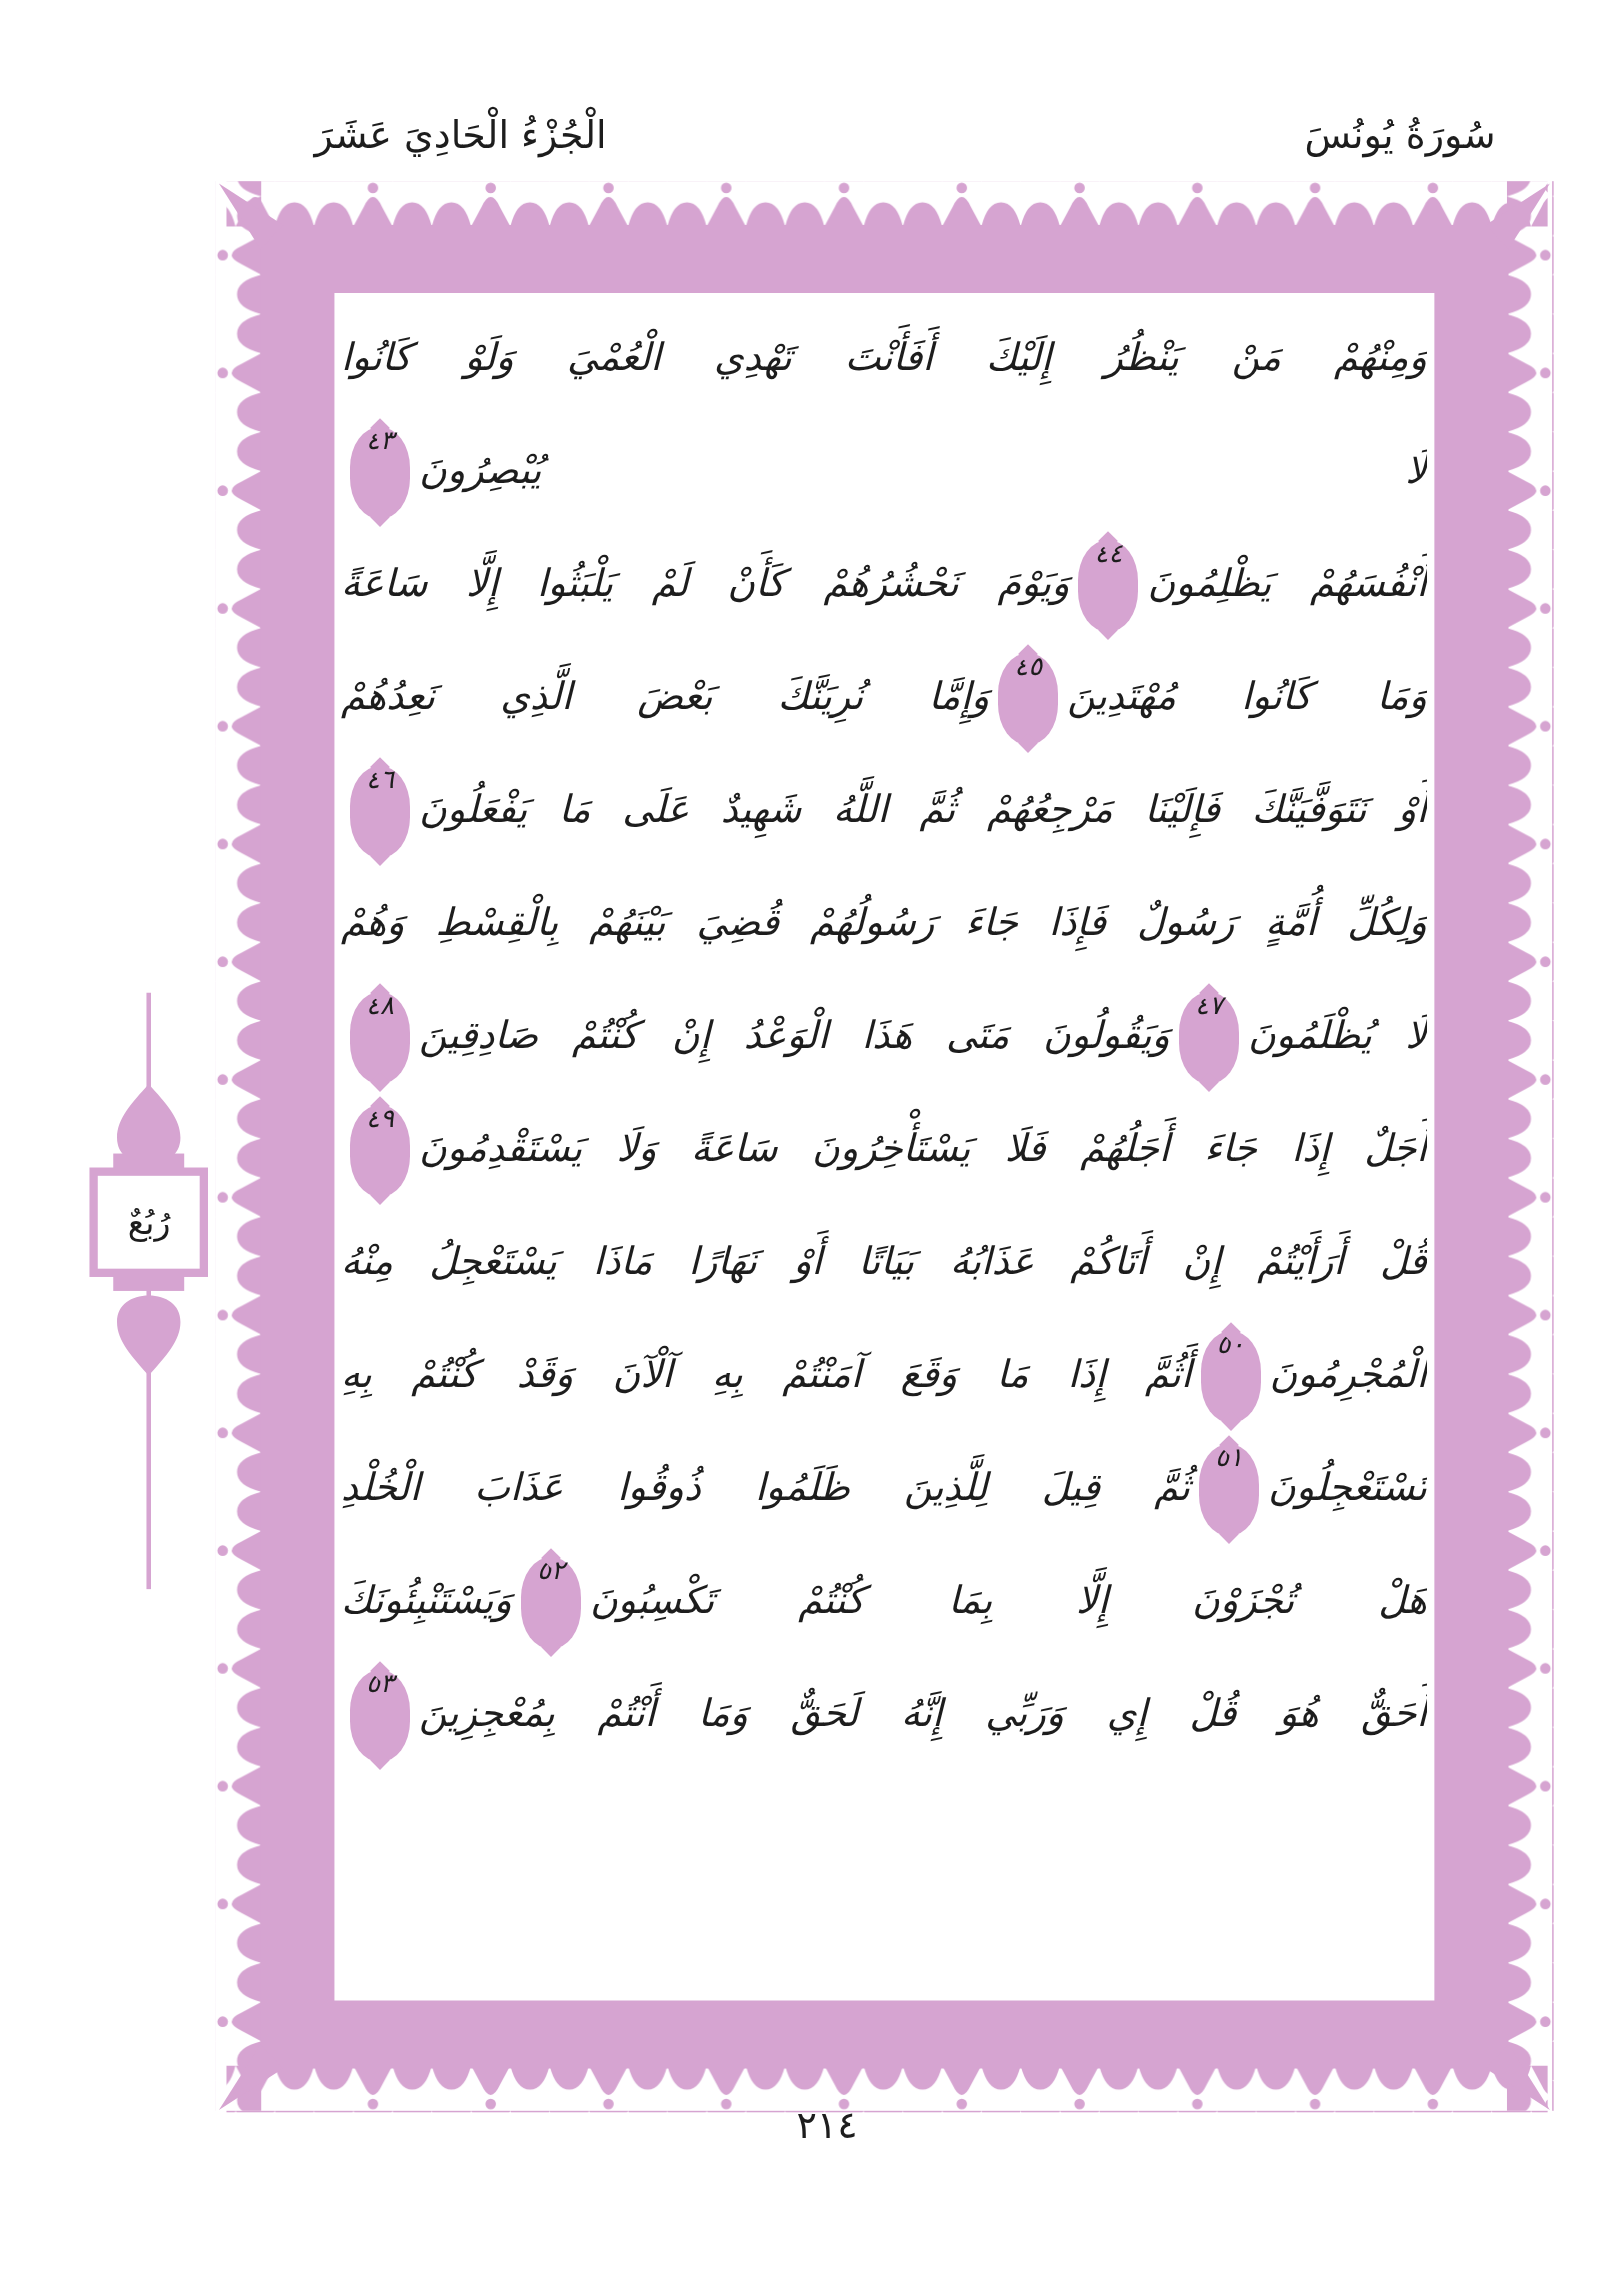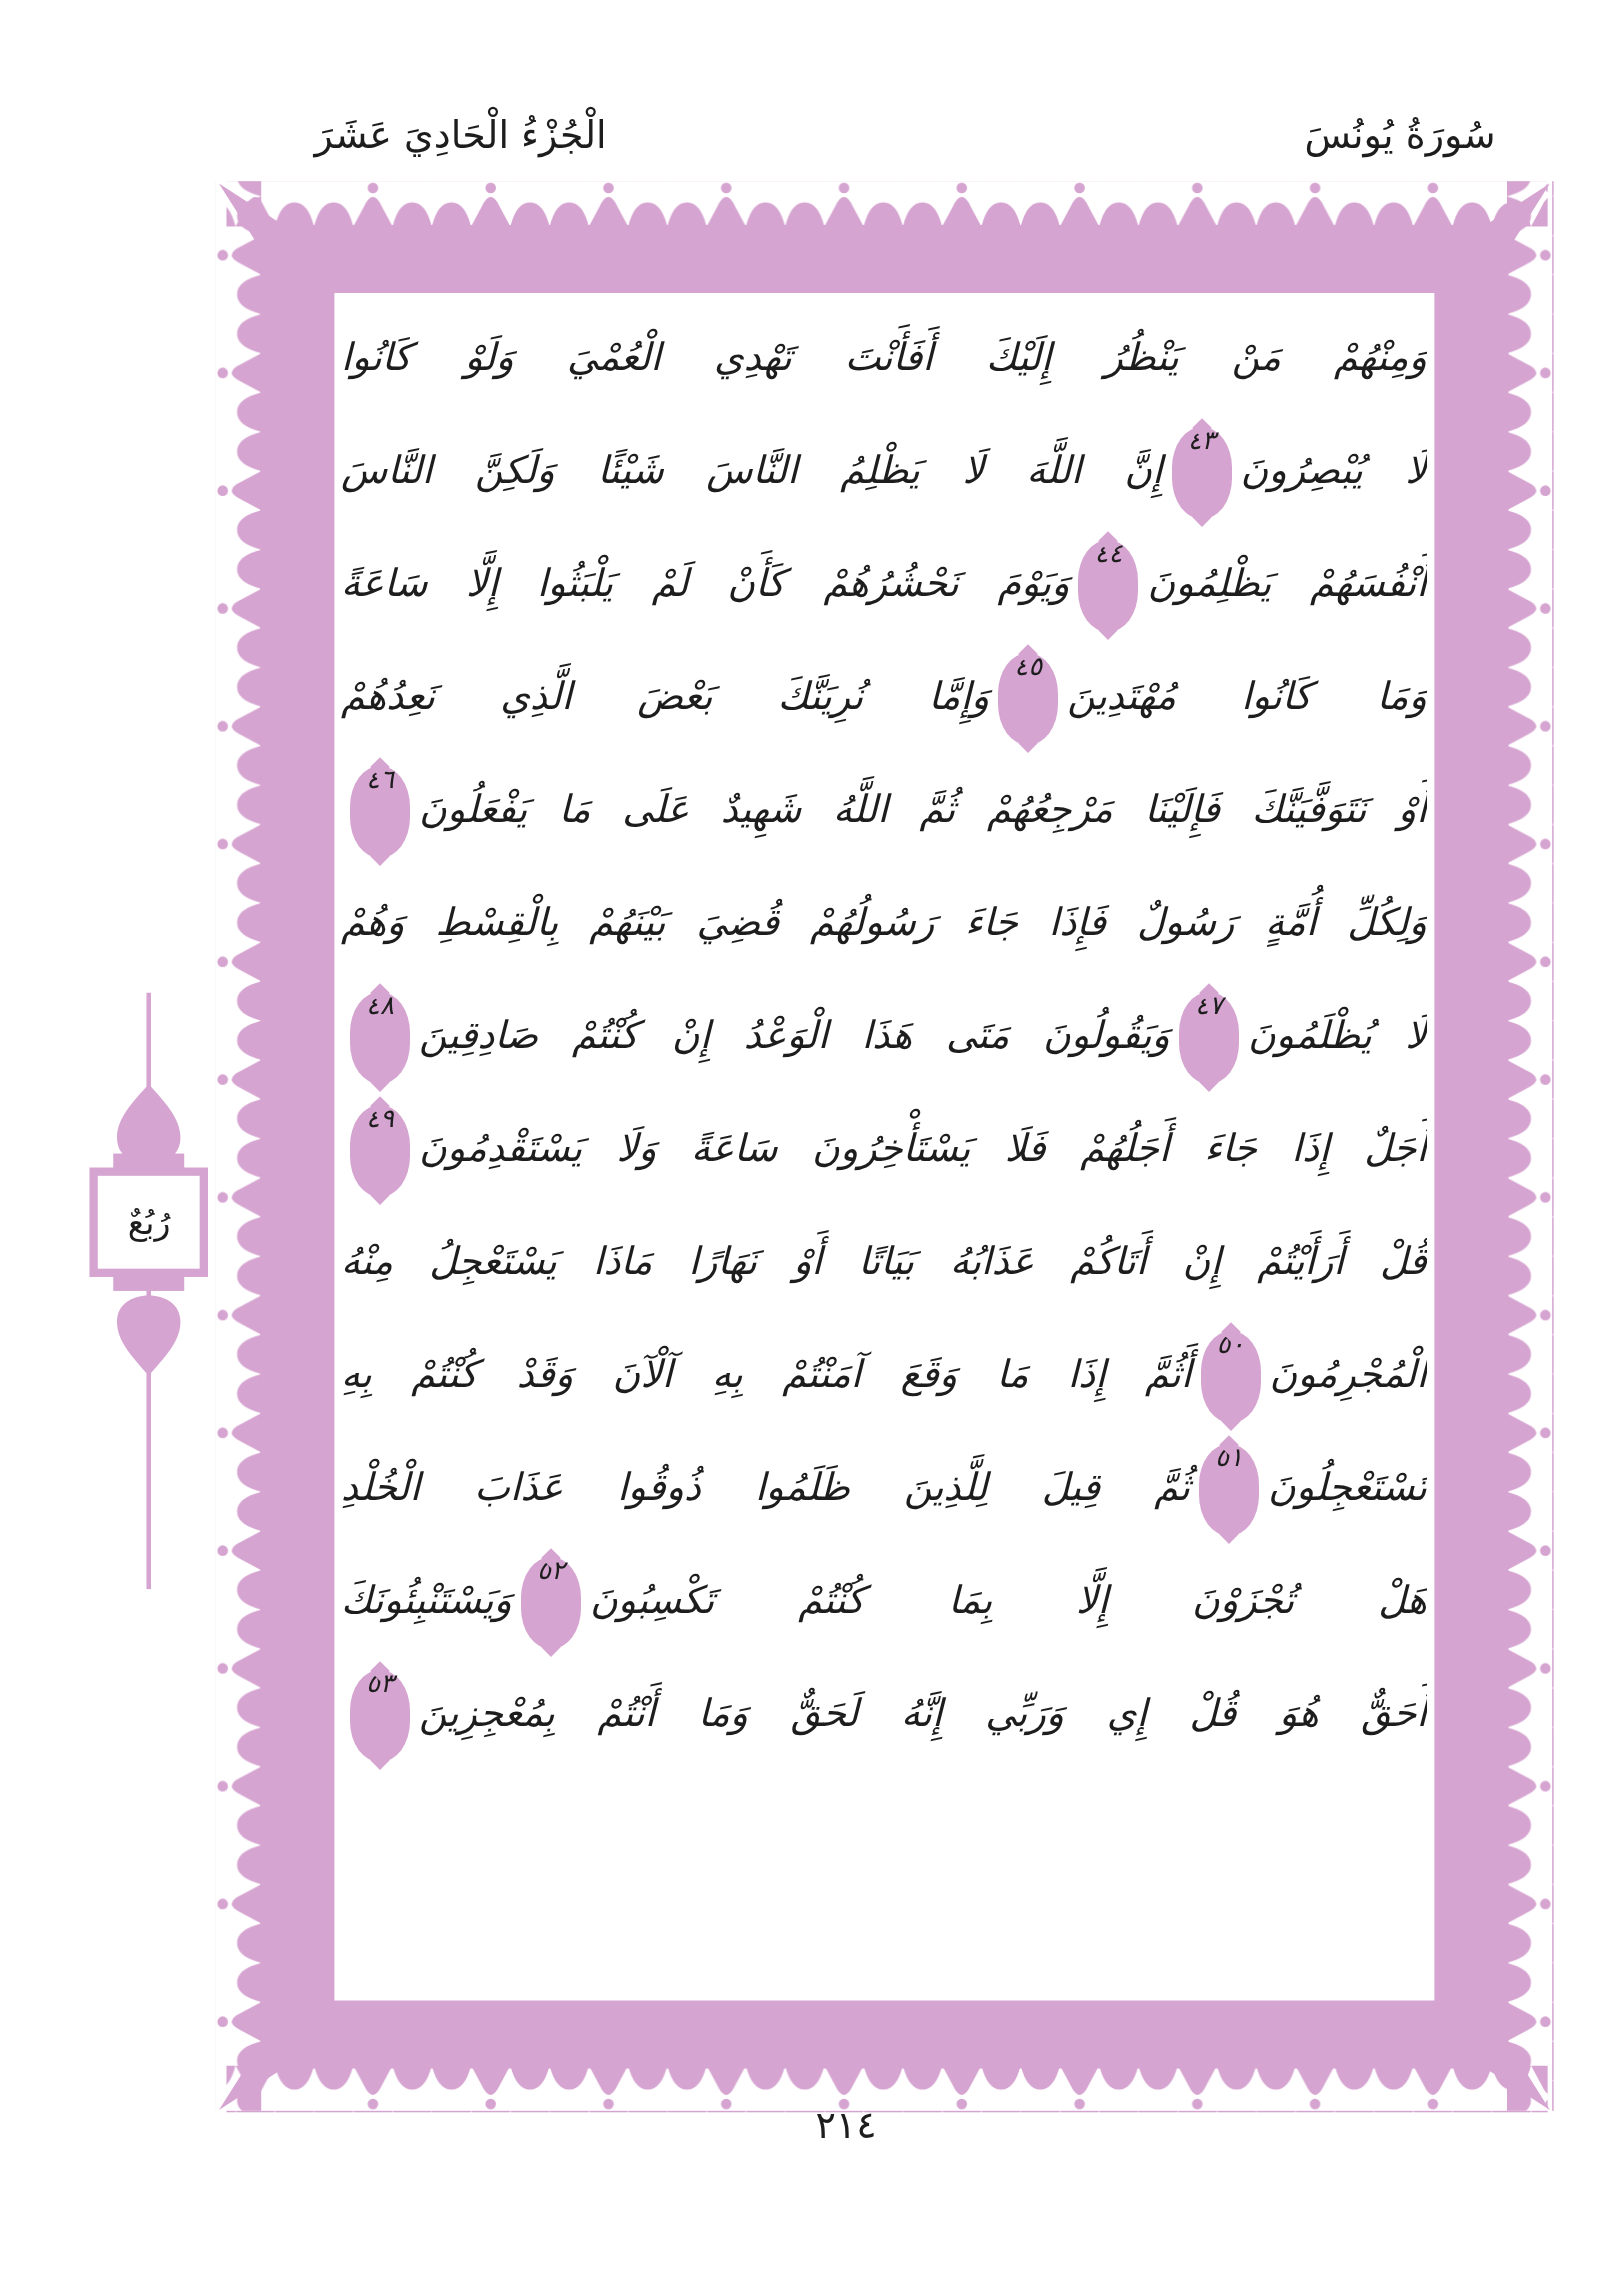--- a/index.html
+++ b/index.html
@@ -65,21 +65,21 @@
   }
   .hizb::after{transform:rotate(45deg);}
   
   .rub-label{
     position:absolute;left:94px;top:1172px;width:110px;height:101px;
     display:flex;align-items:center;justify-content:center;
     font-size:33px;color:var(--ink);direction:rtl;
   }
   
   .page-number{
-    position:absolute;left:765px;top:2095px;width:162px;height:60px;
+    position:absolute;left:746px;top:2095px;width:162px;height:60px;
     line-height:60px;text-align:center;font-size:38px;color:var(--ink);
     direction:rtl;
   }
 </style>
 </head>
 <body>
 
 <div class="page">
 
   <div class="hdr juz">الْجُزْءُ الْحَادِيَ عَشَرَ</div>
@@ -126,21 +126,21 @@
       <path class="pink" d="M197,1822 C174,1796 155,1776 155,1751 C155,1728 174,1716 197,1716 C220,1716 239,1728 239,1751 C239,1776 220,1796 197,1822 Z"></path>
     </g>
   </svg>
 
   <div class="rub-label">رُبُعٌ</div>
 
   <div class="text-area">
       <div class="qline"><span class="qtext">وَمِنْهُمْ مَنْ يَنْظُرُ إِلَيْكَ أَفَأَنْتَ تَهْدِي الْعُمْيَ وَلَوْ كَانُوا</span></div>
       <div class="qline"><span class="qtext">لَا يُبْصِرُونَ</span><span class="ayah">
           <span class="num">٤٣</span>
-        </span><span class="qtext">إِنَّ اللَّهَ لَا يَظْلِمُ النَّاسَ شَيْئًا وَلَكِنَّ النَّاسَ</span></div>
+        </span></div>
       <div class="qline"><span class="qtext">أَنْفُسَهُمْ يَظْلِمُونَ</span><span class="ayah">
           <span class="num">٤٤</span>
         </span><span class="qtext">وَيَوْمَ نَحْشُرُهُمْ كَأَنْ لَمْ يَلْبَثُوا إِلَّا سَاعَةً</span></div>
       <div class="qline"><span class="qtext">وَمَا كَانُوا مُهْتَدِينَ</span><span class="ayah">
           <span class="num">٤٥</span>
         </span><span class="qtext">وَإِمَّا نُرِيَنَّكَ بَعْضَ الَّذِي نَعِدُهُمْ</span></div>
       <div class="qline"><span class="qtext">أَوْ نَتَوَفَّيَنَّكَ فَإِلَيْنَا مَرْجِعُهُمْ ثُمَّ اللَّهُ شَهِيدٌ عَلَى مَا يَفْعَلُونَ</span><span class="ayah">
           <span class="num">٤٦</span>
         </span></div>
       <div class="qline"><span class="qtext">وَلِكُلِّ أُمَّةٍ رَسُولٌ فَإِذَا جَاءَ رَسُولُهُمْ قُضِيَ بَيْنَهُمْ بِالْقِسْطِ وَهُمْ</span></div>

